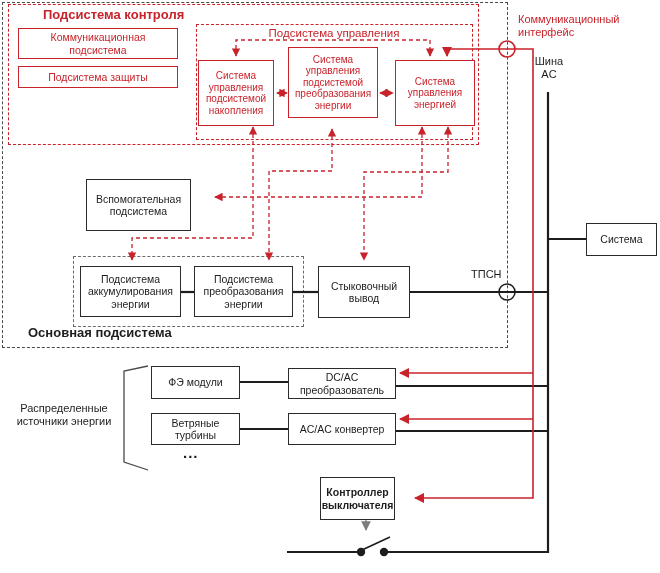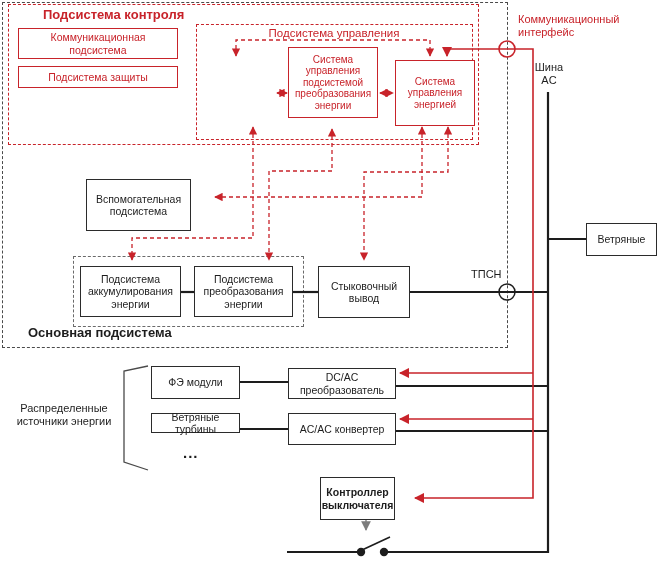--- a/index.html
+++ b/index.html
@@ -84,32 +84,33 @@
 
     <path d="M148,366 L124,371 L124,462 L148,470" stroke="#4a4a4a" stroke-width="1.3" fill="none"></path>
   </svg>
 
   <div class="lbl red bold" style="left:30px;top:7px;padding-left:13px;">Подсистема контроля</div>
   <div class="lbl red center" style="left:216px;top:27px;width:236px;font-size:11.5px;">Подсистема управления</div>
   <div class="lbl bold" style="left:28px;top:325px;">Основная подсистема</div>
 
   <div class="node red" style="left:18px;top:28px;width:160px;height:31px;">Коммуникационная подсистема</div>
   <div class="node red" style="left:18px;top:66px;width:160px;height:22px;">Подсистема защиты</div>
+  <div class="node red small" style="left:198px;top:60px;width:76px;height:66px;">Система управления подсистемой накопления</div>
   <div class="node red small" style="left:288px;top:47px;width:90px;height:71px;">Система управления подсистемой преобразования энергии</div>
   <div class="node red small" style="left:395px;top:60px;width:80px;height:66px;">Система управления энергией</div>
   <div class="node" style="left:86px;top:179px;width:105px;height:52px;">Вспомогательная подсистема</div>
   <div class="node" style="left:80px;top:266px;width:101px;height:51px;">Подсистема аккумулирования энергии</div>
   <div class="node" style="left:194px;top:266px;width:99px;height:51px;">Подсистема преобразования энергии</div>
   <div class="node" style="left:318px;top:266px;width:92px;height:52px;">Стыковочный вывод</div>
-  <div class="node" style="left:586px;top:223px;width:71px;height:33px;">Ветряные</div>
+  <div class="node" style="left:586px;top:223px;width:71px;height:33px;">Система</div>
   <div class="node" style="left:151px;top:366px;width:89px;height:33px;">ФЭ модули</div>
   <div class="node" style="left:288px;top:368px;width:108px;height:31px;">DC/AC преобразователь</div>
-  <div class="node" style="left:151px;top:413px;width:89px;height:20px;">Ветряные турбины</div>
+  <div class="node" style="left:151px;top:413px;width:89px;height:32px;">Ветряные турбины</div>
   <div class="node" style="left:288px;top:413px;width:108px;height:32px;">AC/AC конвертер</div>
   <div class="node" style="left:320px;top:477px;width:75px;height:43px;font-weight:bold;">Контроллер выключателя</div>
 
   <div class="lbl red" style="left:510px;top:13px;width:122px;margin-left:8px;">Коммуникационный интерфейс</div>
-  <div class="lbl center" style="left:530px;top:61px;width:38px;text-align:center;">Шина AC</div>
+  <div class="lbl center" style="left:530px;top:55px;width:38px;text-align:center;">Шина AC</div>
   <div class="lbl" style="left:471px;top:268px;">ТПСН</div>
   <div class="lbl center" style="left:12px;top:402px;width:104px;">Распределенные источники энергии</div>
   <div class="lbl" style="left:183px;top:444px;font-size:15px;font-weight:bold;letter-spacing:1px;">...</div>
 
 </div>
 
 </body></html>

